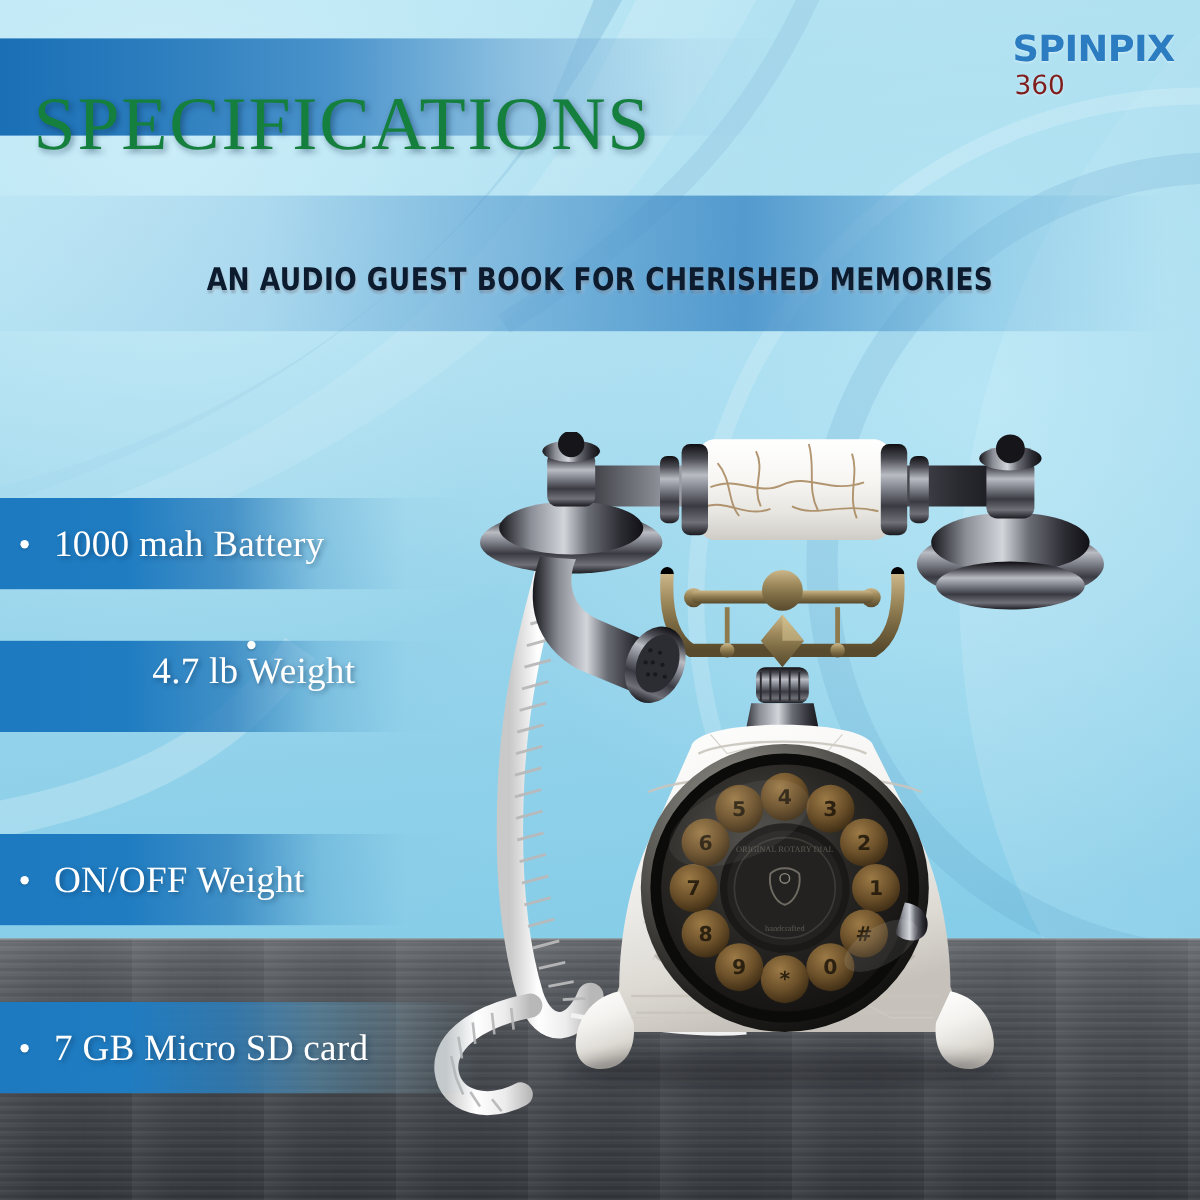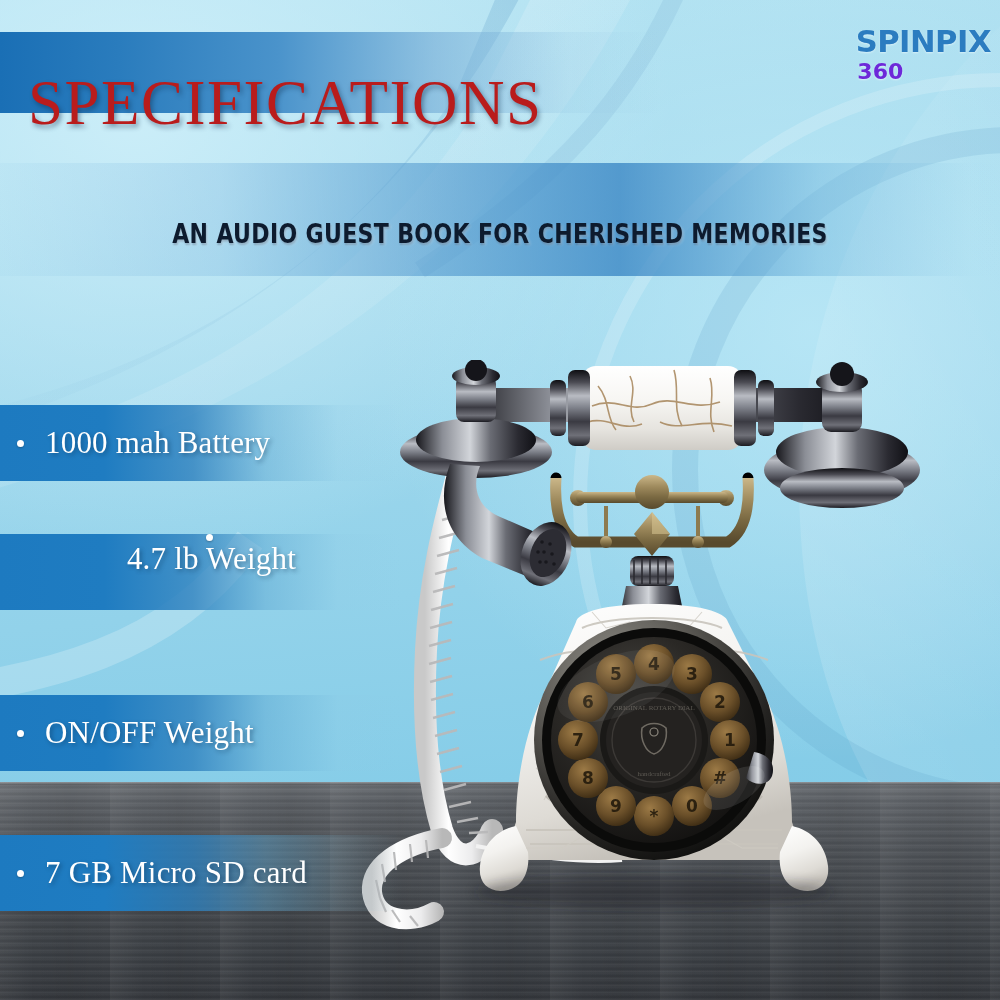--- a/index.html
+++ b/index.html
@@ -70,21 +70,21 @@
       #4a93cb 42%,
       rgba(116,172,214,.62) 66%,
       rgba(150,200,228,.22) 86%,
       rgba(170,214,236,0) 100%);
   }
   .page-title{
     position:absolute;left:28px;top:30px;
     font-family:"Liberation Serif","DejaVu Serif",serif;
     font-size:63px;line-height:1;font-weight:400;
     letter-spacing:1.5px;
-    color:#b91c1c;
+    color:#15803d;
     text-shadow:2px 3px 5px rgba(10,40,70,.45);
     white-space:nowrap;
   }
 
   
   .logo{
     position:absolute;right:24px;top:24px;
     display:flex;align-items:baseline;
     letter-spacing:-0.5px;
     text-shadow:0 1px 2px rgba(255,255,255,.5);
@@ -92,24 +92,24 @@
   }
   .logo-main{
     font-family:"DejaVu Sans",sans-serif;
     font-size:30px;font-weight:700;
     color:#2b7cc0;
     letter-spacing:-0.5px;
     transform:scaleX(1.02);
   }
   .logo-sub{
     font-family:"DejaVu Sans",sans-serif;
-    font-size:22px;font-weight:700;
-    color:#6d28d9;
+    font-size:22px;font-weight:400;
+    color:#7f1d1d;
     letter-spacing:0px;
-    margin-left:14px;
+    margin-left:2px;
   }
 
   
   .subtitle-band{
     position:absolute;left:0;top:163px;width:1000px;height:113px;
     background:linear-gradient(90deg,
       rgba(140,200,230,.10) 0%,
       rgba(120,180,222,.30) 22%,
       rgba(74,147,203,.72) 52%,
       rgba(60,136,197,.80) 62%,
@@ -150,21 +150,21 @@
   }
   .spec-bar .txt{
     margin-left:21px;
     font-family:"Liberation Serif","DejaVu Serif",serif;
     font-size:31px;font-weight:400;
     color:#ffffff;
     letter-spacing:.2px;
     text-shadow:2px 2px 4px rgba(12,45,75,.45);
     white-space:nowrap;
   }
-  #spec-0{top:405px;width:402px;text-align:right;}
+  #spec-0{top:415px;width:402px;text-align:right;}
   #spec-1{top:534px;width:402px;flex-direction:column;}
   #spec-2{top:695px;width:402px;}
   #spec-3{top:835px;width:402px;}
 
   
   .phone{position:absolute;left:330px;top:360px;width:670px;height:580px;}
   .phone svg{display:block;width:670px;height:580px;}
 </style>
 </head>
 <body>

